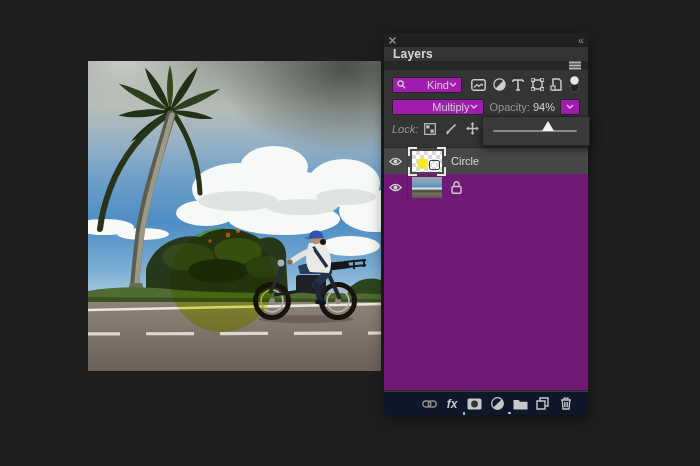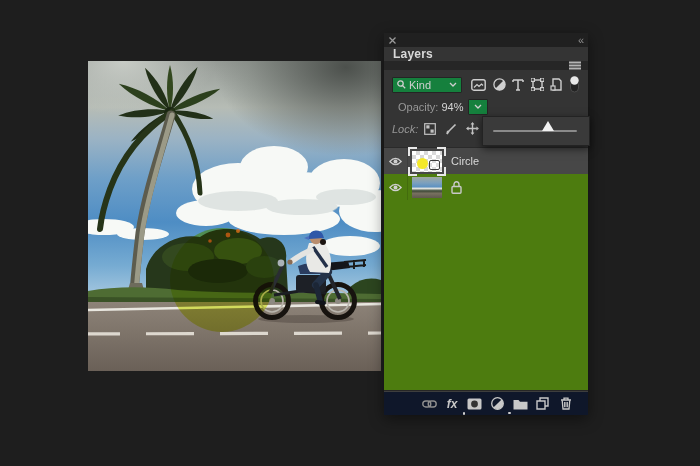--- a/index.html
+++ b/index.html
@@ -30,22 +30,22 @@
     color:#d4d4d4;font-size:11px;
   }
   .panel-strip{height:14px;background:#202020;display:flex;align-items:center;justify-content:space-between;padding:0 5px;}
   .collapse-glyph{color:#8f8f8f;font-size:11px;line-height:10px;letter-spacing:-1px;}
   .tab-row{height:23px;background:#262626;display:flex;align-items:stretch;flex-direction:column;}
   .tab{background:#343434;padding:0 12px 0 9px;display:flex;align-items:center;font-weight:bold;font-size:12px;color:#d9d9d9;letter-spacing:.2px;}
   .tab-rest{flex:1;display:flex;align-items:center;justify-content:flex-end;padding-right:7px;}
   .controls{padding:6px 8px 5px 8px;position:relative;}
   .ctl-row{display:flex;align-items:center;height:17px;margin-bottom:5px;}
   .field{
-    background:#15803d;border:1px solid #242424;border-radius:1px;height:16px;
-    display:flex;align-items:center;box-sizing:border-box;color:#cfcfcf;
+    background:#a21caf;border:1px solid #242424;border-radius:1px;height:16px;
+    display:flex;align-items:center;box-sizing:border-box;color:#cfcfcf;text-align:right;
   }
   .kind-field{width:70px;padding:0 4px;}
   .kind-field .lbl{flex:1;margin-left:3px;}
   .mode-field{width:104px;padding:0 5px;}
   .mode-field .lbl{flex:1;}
   .chev-box{width:20px;justify-content:center;margin-left:5px;}
   .filter-icons{flex:1;display:flex;align-items:center;justify-content:space-between;margin-left:9px;}
   .opacity-wrap{display:flex;align-items:center;margin-left:6px;}
   .dim{color:#979797;}
   .icon-btn{display:flex;align-items:center;justify-content:center;color:#cfcfcf;}
@@ -57,21 +57,21 @@
     background:#3a3a3a;border:1px solid #232323;box-shadow:0 3px 8px rgba(0,0,0,.55);
     z-index:5;
   }
   .slider-track{position:absolute;left:10px;right:12px;top:13px;height:2px;background:#8a8a8a;border-radius:1px;}
   .slider-thumb{
     position:absolute;top:-9px;margin-left:-6px;width:0;height:0;
     border-left:6px solid transparent;border-right:6px solid transparent;border-top:10px solid #f2f2f2;
     transform:rotate(180deg);
   }
   
-  .layer-list{flex:1;background:#4d7c0f;border-top:1px solid #2a2a2a;display:flex;flex-direction:column;}
+  .layer-list{flex:1;background:#701a75;border-top:1px solid #2a2a2a;display:flex;flex-direction:column;}
   .layer-row{height:26px;display:flex;align-items:center;flex:0 0 auto;}
   .layer-row.selected{background:#474747;}
   .eye-cell{width:23px;display:flex;align-items:center;justify-content:center;border-right:1px solid rgba(0,0,0,.12);align-self:stretch;}
   .thumb-wrap{position:relative;margin:0 9px 0 4px;}
   .thumb{width:30px;height:21px;position:relative;overflow:hidden;}
   .thumb.checker{
     background:repeating-conic-gradient(#d9d9d9 0% 25%, #ffffff 0% 50%);
     background-size:8px 8px;
   }
   .thumb .yellow-dot{position:absolute;left:5px;bottom:3px;width:11px;height:11px;border-radius:50%;background:#f4e built;}
@@ -281,20 +281,26 @@
         <span class="icon-btn">
           <svg width="11" height="17" viewBox="0 0 11 17">
               <rect x="1.5" y="5" width="8" height="11" rx="4" fill="#232323" stroke="#4a4a4a" stroke-width="1"></rect>
               <circle cx="5.5" cy="4.5" r="4.2" fill="#e8e8e8"></circle>
             </svg>
         </span>
       </div>
     </div>
 
     <div class="ctl-row">
+      <div class="field mode-field">
+        <span class="lbl">Multiply</span>
+        <svg width="8" height="5" viewBox="0 0 8 5">
+            <path d="M1,1 L4,4 L7,1" fill="none" stroke="#cfcfcf" stroke-width="1.3"></path>
+          </svg>
+      </div>
       <div class="opacity-wrap">
         <span class="dim">Opacity:</span>&nbsp;
         <span>94%</span>
         <div class="field chev-box">
           <svg width="8" height="5" viewBox="0 0 8 5">
               <path d="M1,1 L4,4 L7,1" fill="none" stroke="#cfcfcf" stroke-width="1.3"></path>
             </svg>
         </div>
       </div>
     </div>

